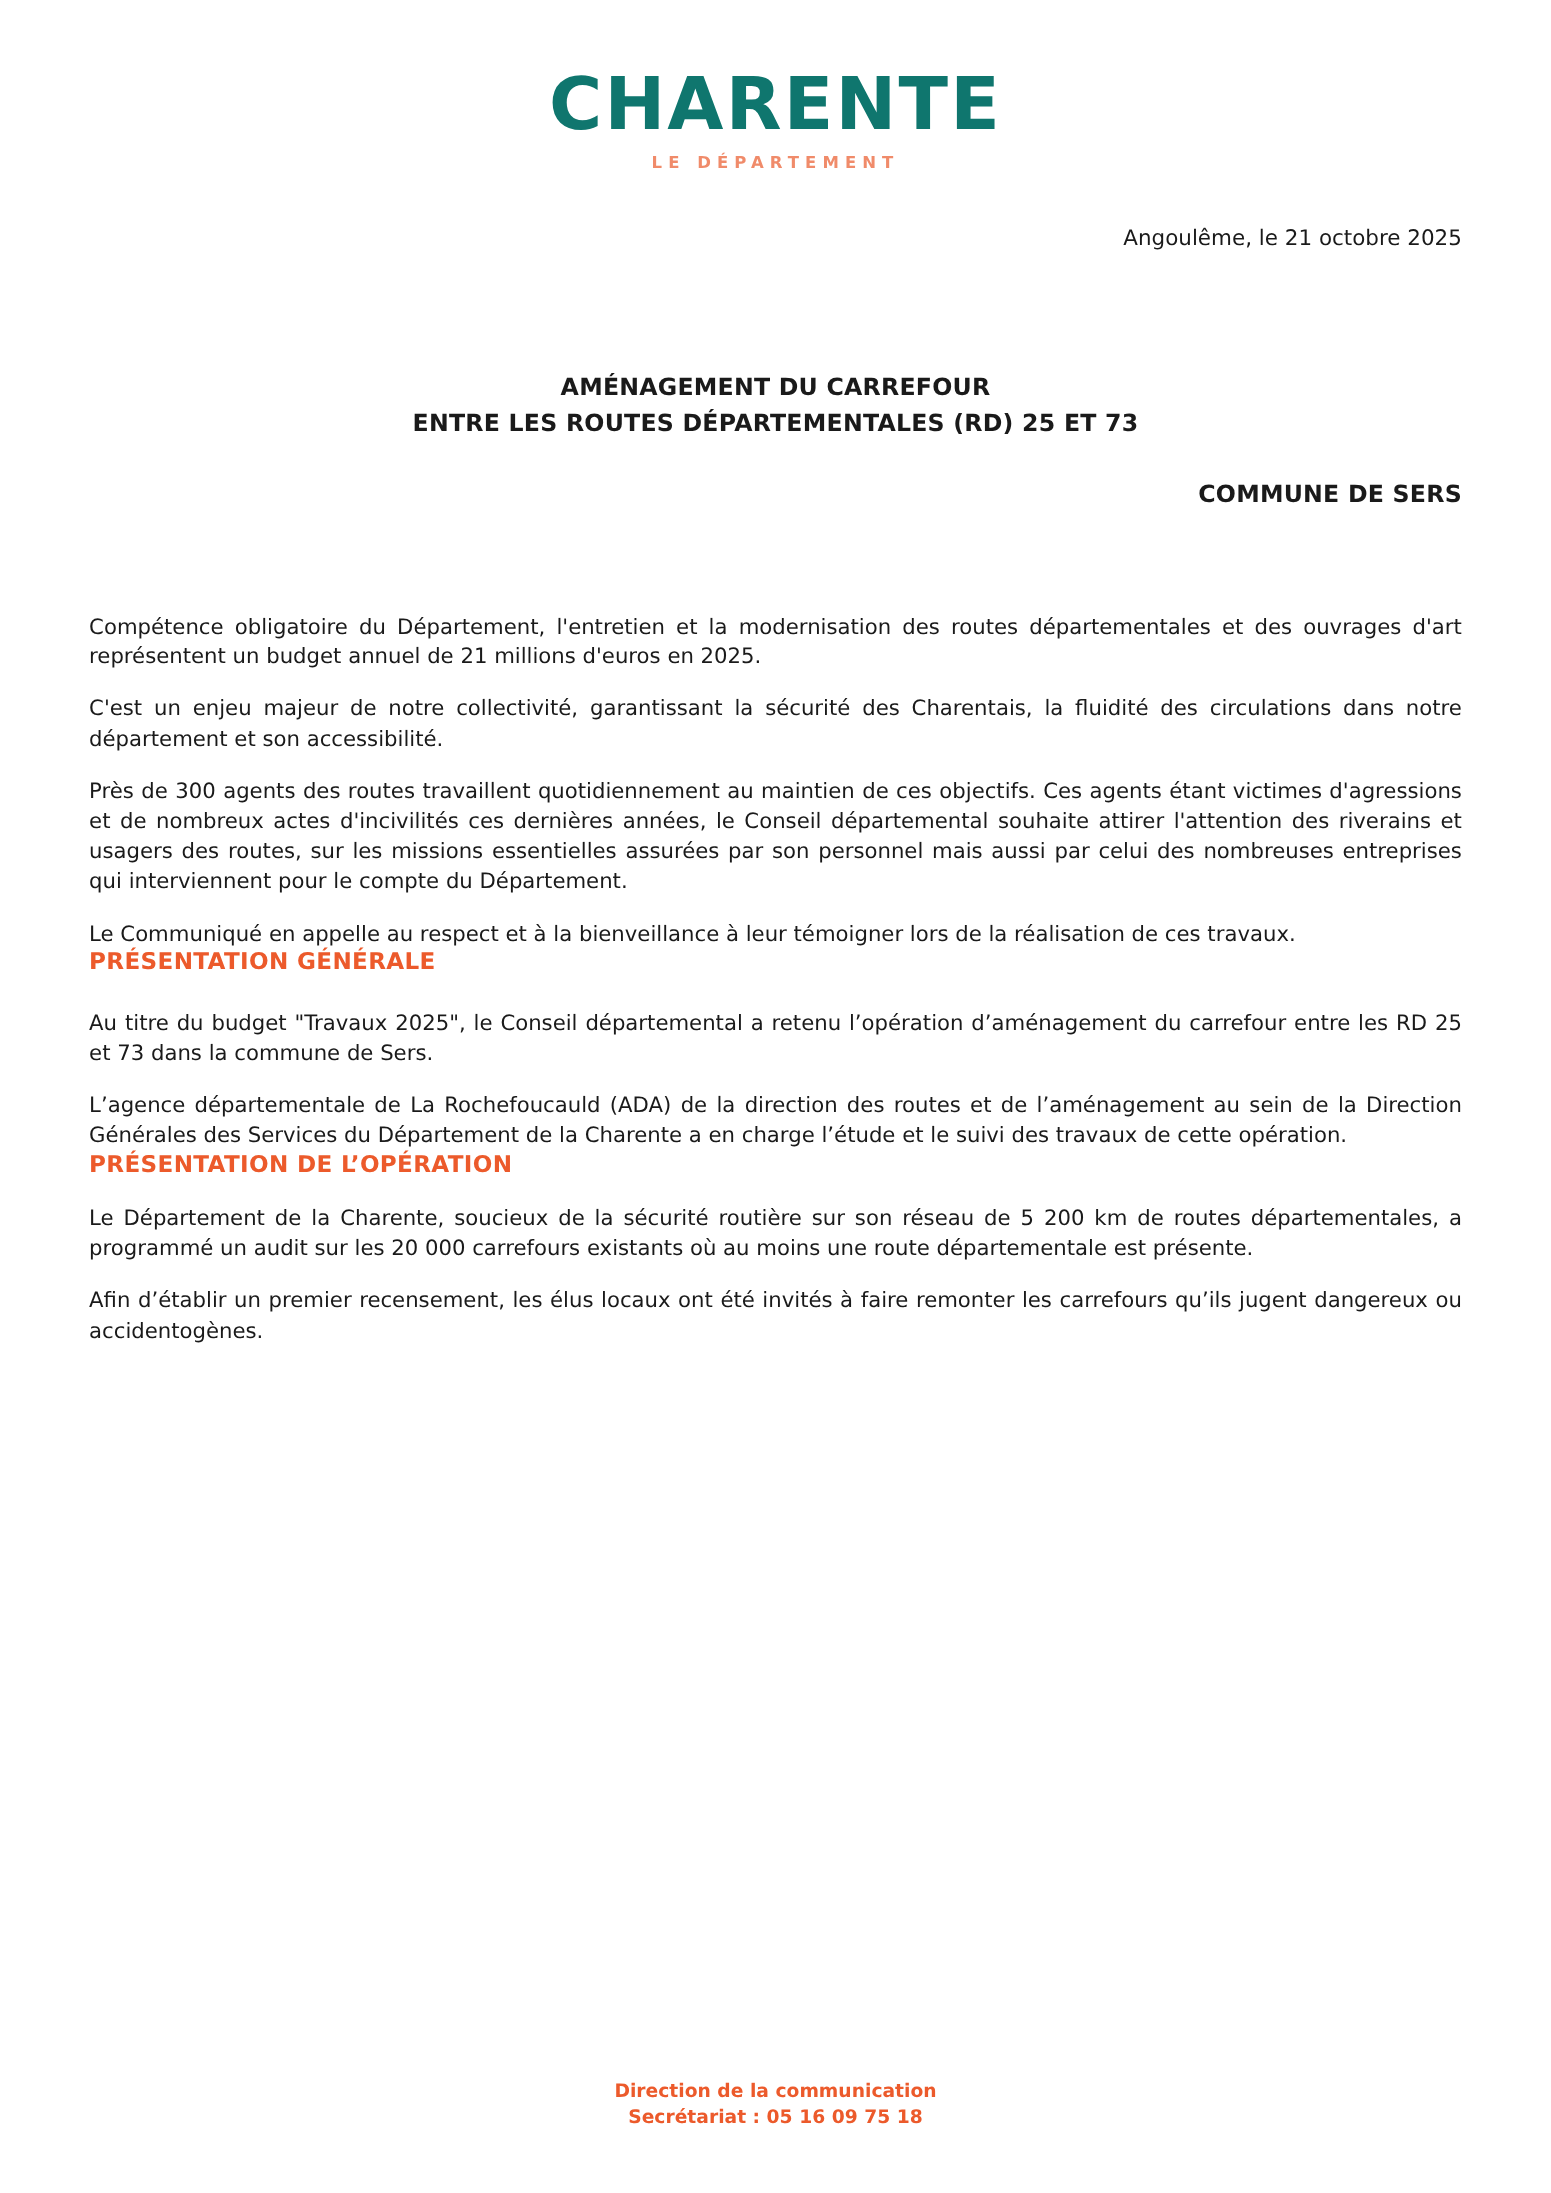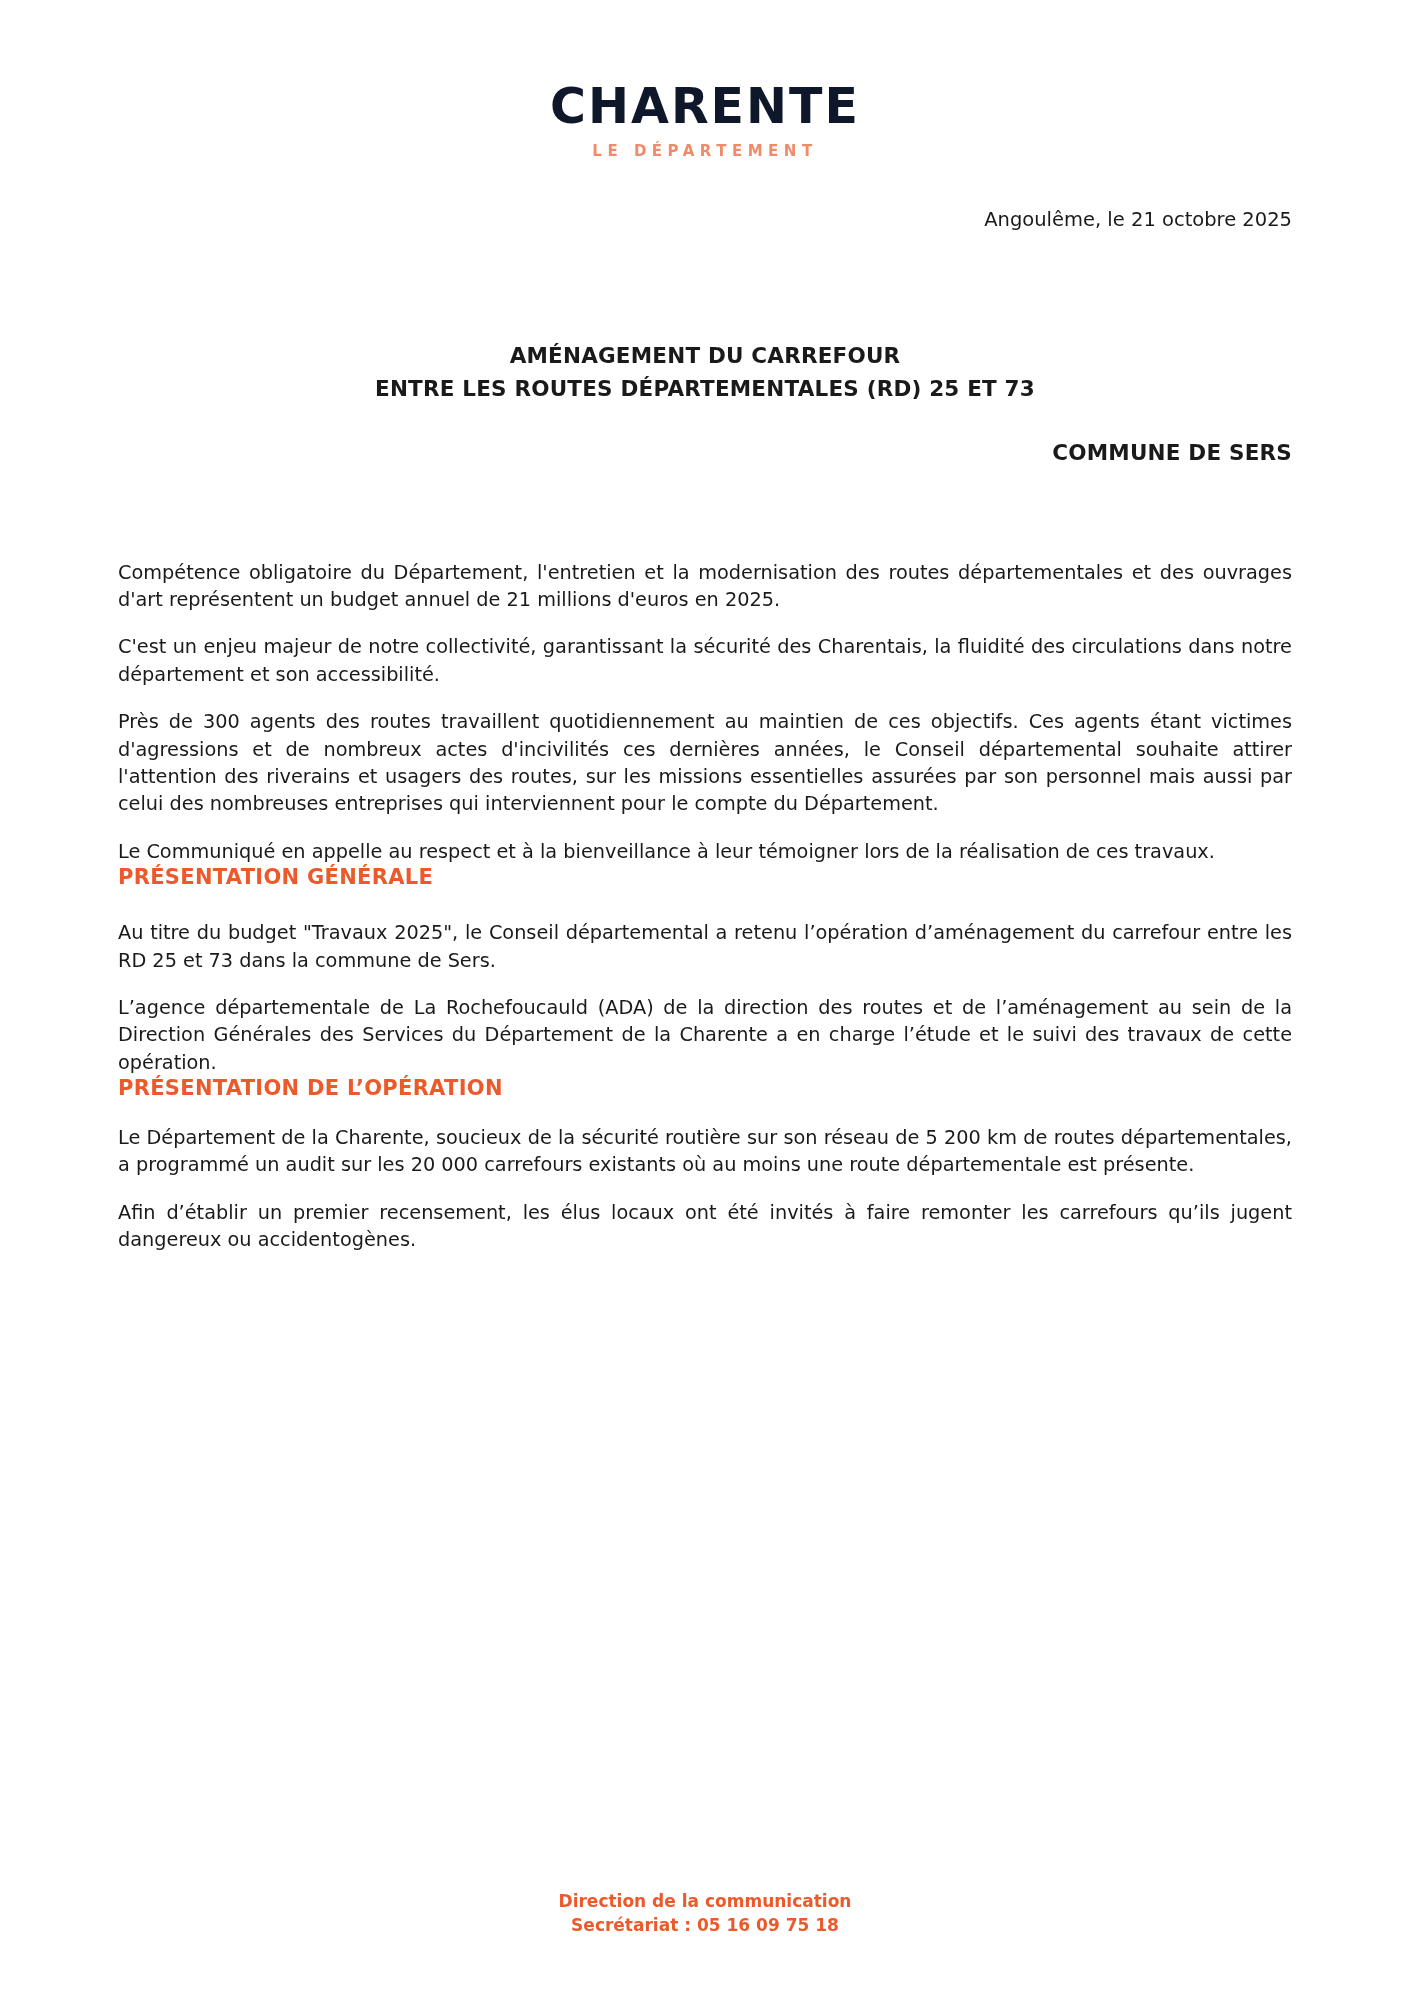--- a/index.html
+++ b/index.html
@@ -24,25 +24,24 @@
   }
 
   
   .logo-block {
     padding-top: 62px;
     text-align: center;
   }
   .logo-word {
     font-family: "DejaVu Sans", sans-serif;
     font-weight: bold;
-    font-size: 49px;
+    font-size: 66px;
     letter-spacing: 2px;
-    color: #0f172a;
+    color: #0f766e;
     line-height: 1;
-    margin-top: 20px;
   }
   .logo-sub {
     margin-top: 11px;
     font-family: "DejaVu Sans", sans-serif;
     font-weight: bold;
     font-size: 15px;
     letter-spacing: 5.5px;
     color: #F08B6A;
   }
 
@@ -58,21 +57,21 @@
   }
   .banner-text {
     color: #ffffff;
     font-weight: bold;
     font-size: 26px;
     letter-spacing: 0.4px;
   }
 
   
   .content {
-    padding: 0 118px;
+    padding: 0 81px;
   }
 
   .dateline {
     margin-top: 48px;
     text-align: right;
     font-size: 19.5px;
     color: #1a1a1a;
   }
 
   .doc-title {

